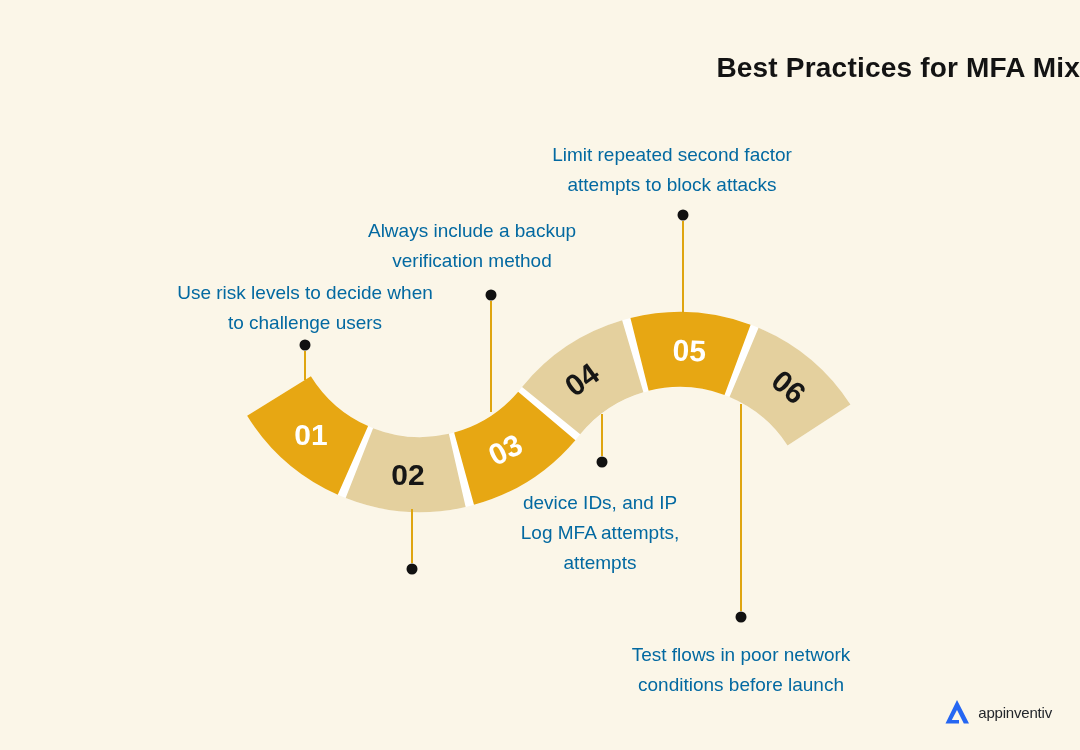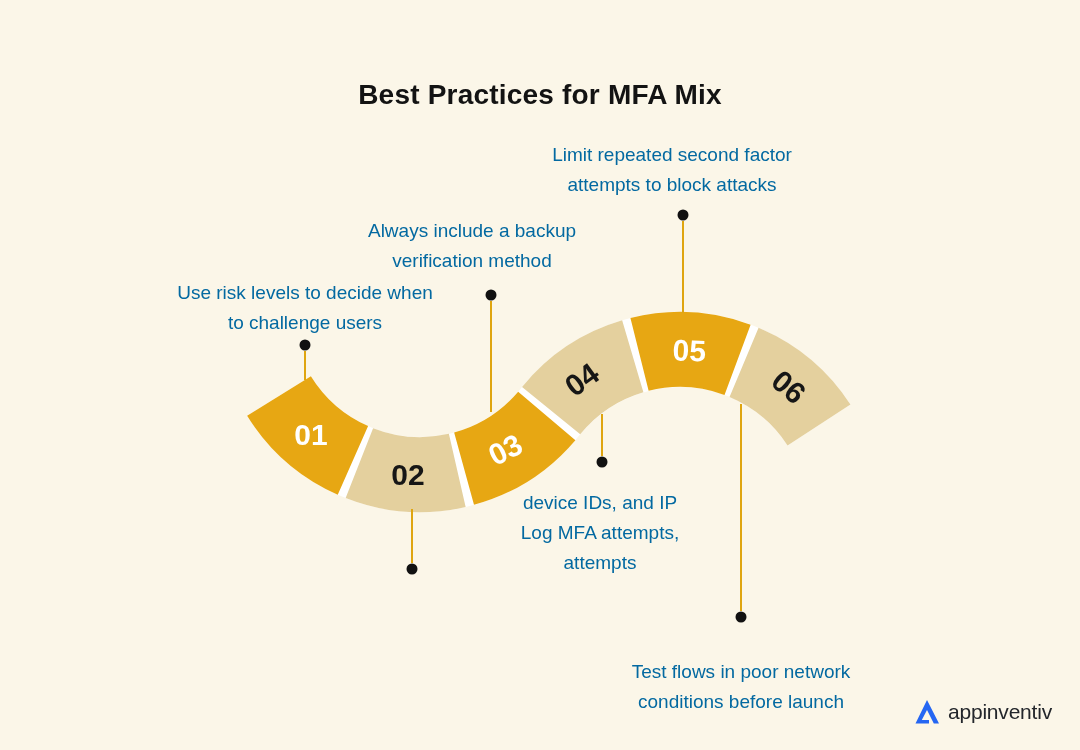--- a/index.html
+++ b/index.html
@@ -5,40 +5,39 @@
   html,body{margin:0;padding:0;}
   body{
     width:1080px;height:750px;
     background:#FBF6E8;
     font-family:"Liberation Sans", sans-serif;
     position:relative;overflow:hidden;
   }
   .canvas{position:absolute;inset:0;width:1080px;height:750px;}
   .title{
     position:absolute;left:0;top:52px;width:1080px;
-    text-align:center;font-size:28px;font-weight:700;color:#131313;
+    text-align:right;font-size:28px;font-weight:700;color:#131313;
     letter-spacing:.2px;
-    margin-top:27px;
   }
   .callout{
     position:absolute;
     transform:translateX(-50%);
     text-align:center;
     font-size:19px;line-height:30px;font-weight:500;color:#0369a1;
     white-space:nowrap;
   }
   .callout span{display:block;}
   svg.ribbon{position:absolute;left:0;top:0;}
   .seg-label{font-family:"Liberation Sans", sans-serif;font-weight:700;font-size:30px;}
   .logo{
     position:absolute;right:28px;top:698px;
     display:flex;align-items:center;gap:7px;
   }
   .logo-text{
-    font-size:21px;font-weight:500;color:#23262B;letter-spacing:-.2px;
+    font-size:15px;font-weight:500;color:#23262B;letter-spacing:-.2px;
   }
 </style>
 </head>
 <body>
 
 <div class="canvas">
 
   <div class="title">Best Practices for MFA Mix</div>
 
   <svg class="ribbon" width="1080" height="750" viewBox="0 0 1080 750">
@@ -92,21 +91,21 @@
     <span>attempts to block attacks</span>
   </div>
 
 
   <div class="callout" style="left:600px;top:488px;">
     <span>device IDs, and IP</span>
     <span>Log MFA attempts,</span>
     <span>attempts</span>
   </div>
 
-  <div class="callout" style="left:741px;top:657px;">
+  <div class="callout" style="left:741px;top:640px;">
     <span>Test flows in poor network</span>
     <span>conditions before launch</span>
   </div>
 
   <div class="logo">
     <svg width="28" height="28" viewBox="0 0 28 28">
       <path d="M14 2 L26 25.5 L20.8 25.5 L14 12 L8.8 22 L16 22 L16 25.5 L2.5 25.5 Z" fill="#2566F2"></path>
     </svg>
     <span class="logo-text">appinventiv</span>
   </div>

